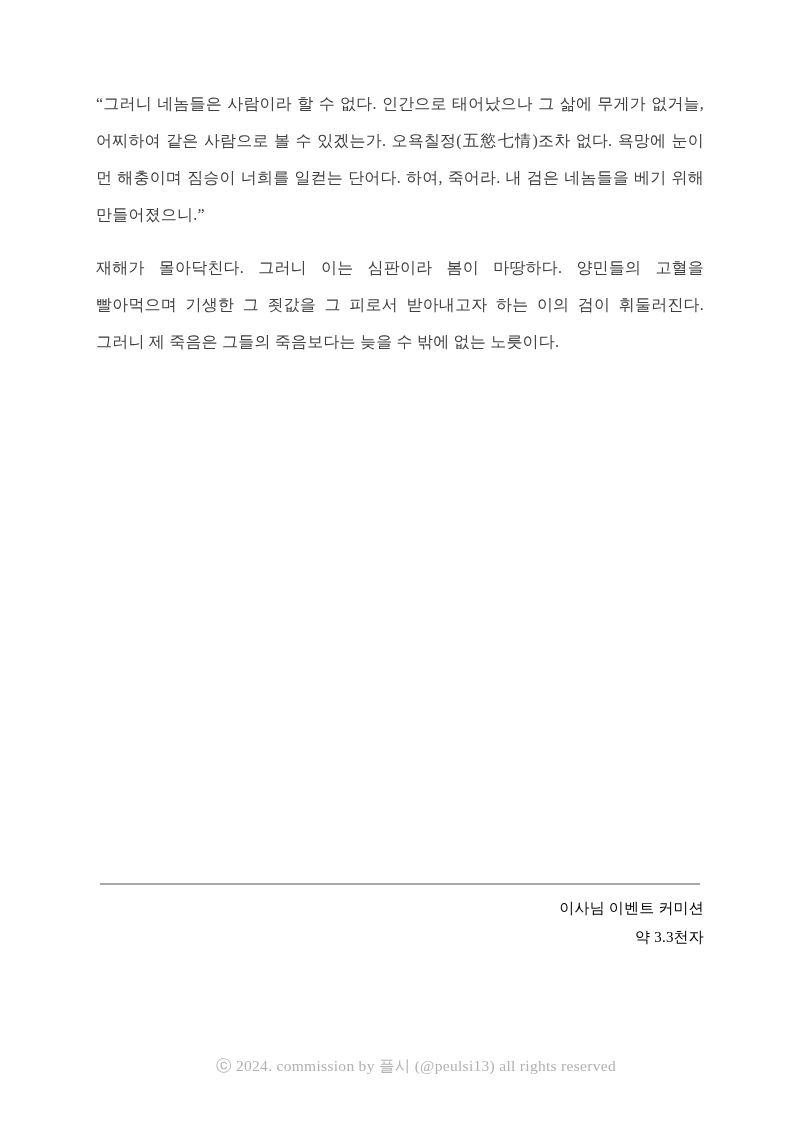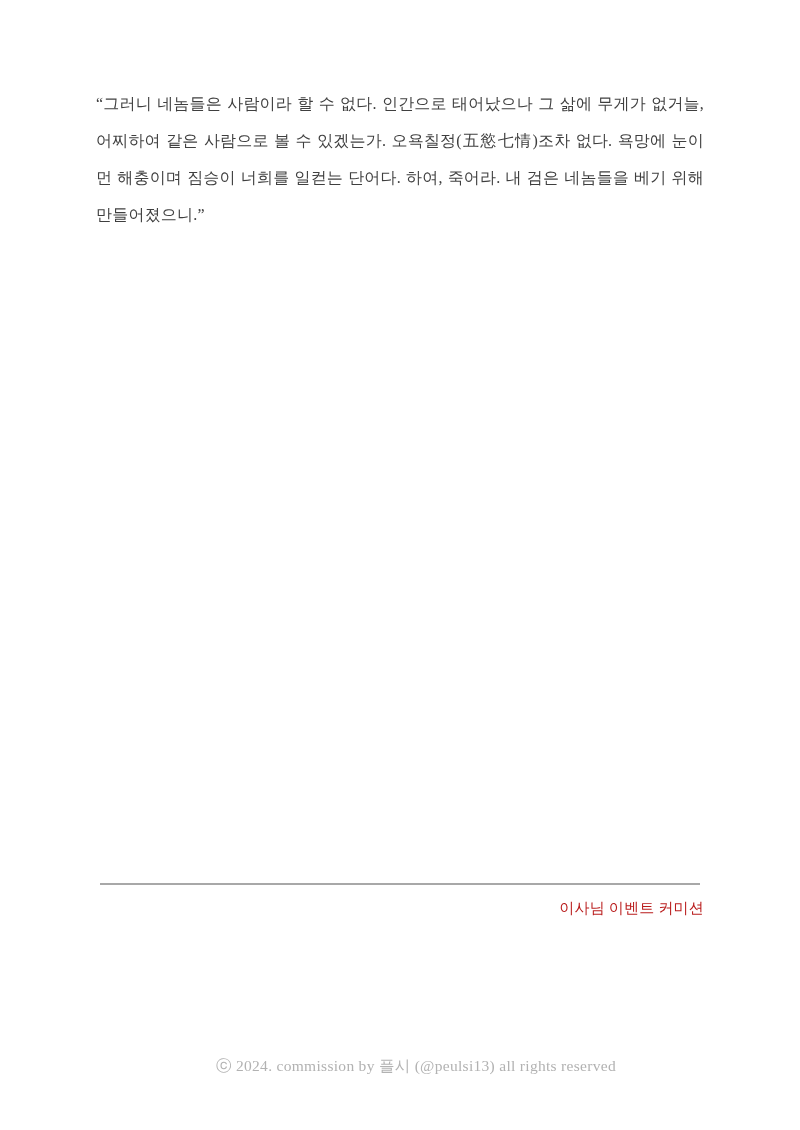--- a/index.html
+++ b/index.html
@@ -40,21 +40,21 @@
     border: none;
     border-top: 2px solid #a8a8a8;
     margin: 0;
   }
   .colophon {
     position: absolute;
     left: 96px;
     top: 894px;
     width: 608px;
     text-align: right;
-    color: #b91c1c;
+    color: #000000;
     font-size: 15px;
     line-height: 29px;
     letter-spacing: 0.2px;
   }
   .colophon .colophon-line {
     display: block;
   }
   .copyright {
     position: absolute;
     left: 16px;
@@ -67,23 +67,25 @@
     letter-spacing: 0.3px;
   }
 </style>
 </head>
 <body>
 
 <div class="page">
 
   <div class="content">
     <p class="body-paragraph">“그러니 네놈들은 사람이라 할 수 없다. 인간으로 태어났으나 그 삶에 무게가 없거늘, 어찌하여 같은 사람으로 볼 수 있겠는가. 오욕칠정(五慾七情)조차 없다. 욕망에 눈이 먼 해충이며 짐승이 너희를 일컫는 단어다. 하여, 죽어라. 내 검은 네놈들을 베기 위해 만들어졌으니.”</p>
+    <p class="body-paragraph">재해가 몰아닥친다. 그러니 이는 심판이라 봄이 마땅하다. 양민들의 고혈을 빨아먹으며 기생한 그 죗값을 그 피로서 받아내고자 하는 이의 검이 휘둘러진다. 그러니 제 죽음은 그들의 죽음보다는 늦을 수 밖에 없는 노릇이다.</p>
   </div>
 
   <hr class="divider">
 
   <div class="colophon">
     <span class="colophon-line">이사님 이벤트 커미션</span>
+    <span class="colophon-line">약 3.3천자</span>
   </div>
 
   <div class="copyright">ⓒ 2024. commission by 플시 (@peulsi13) all rights reserved</div>
 
 </div>
 
 </body></html>

